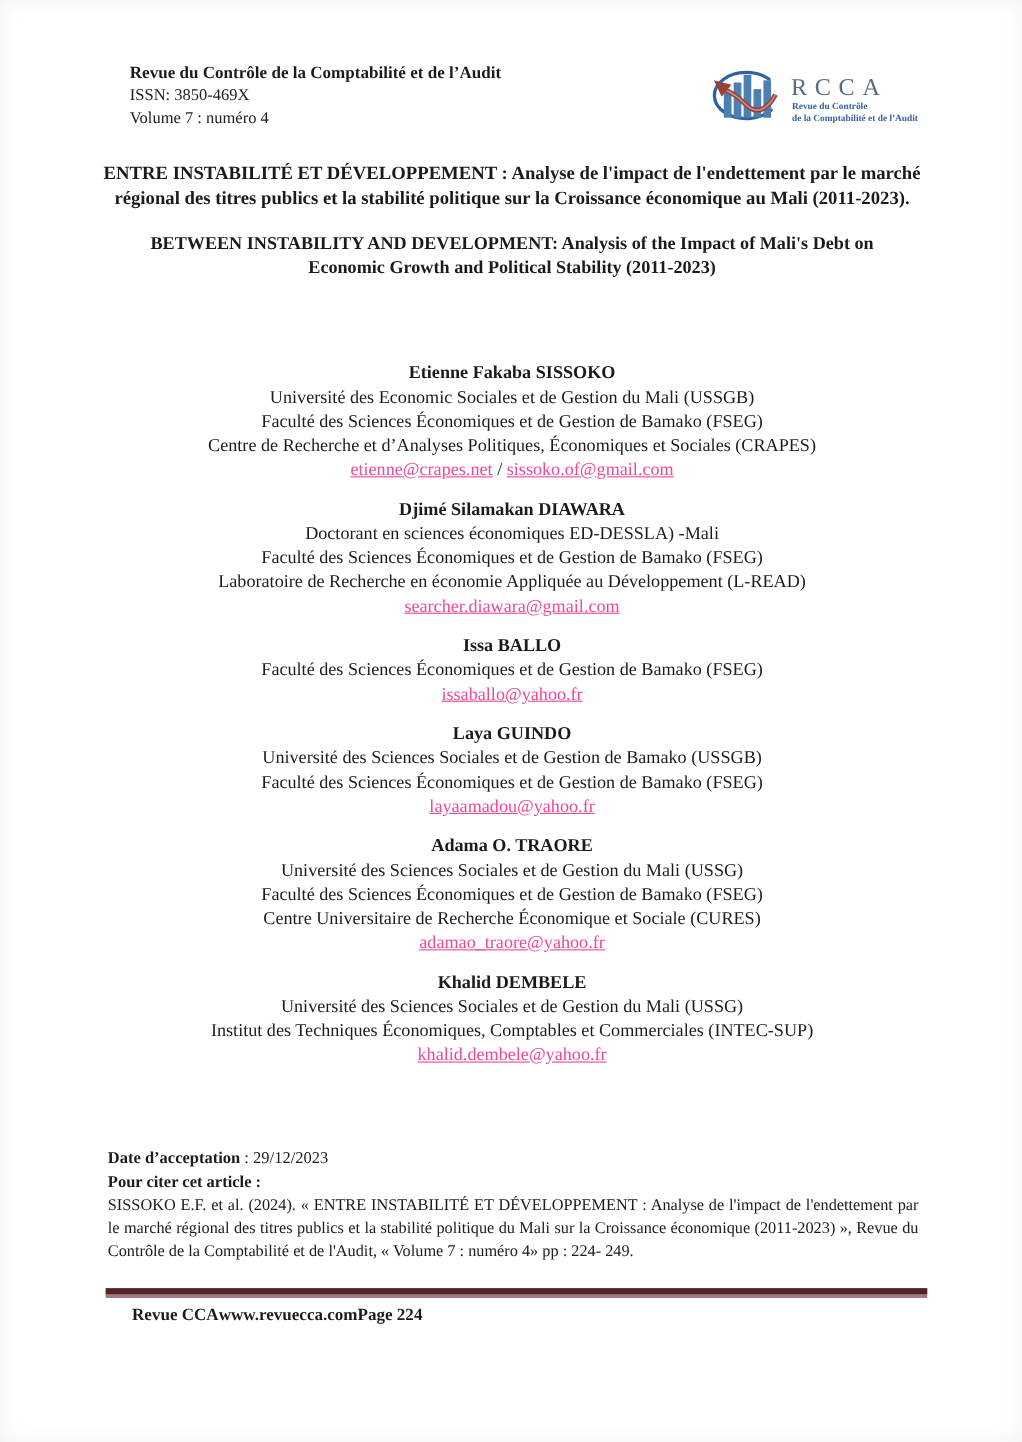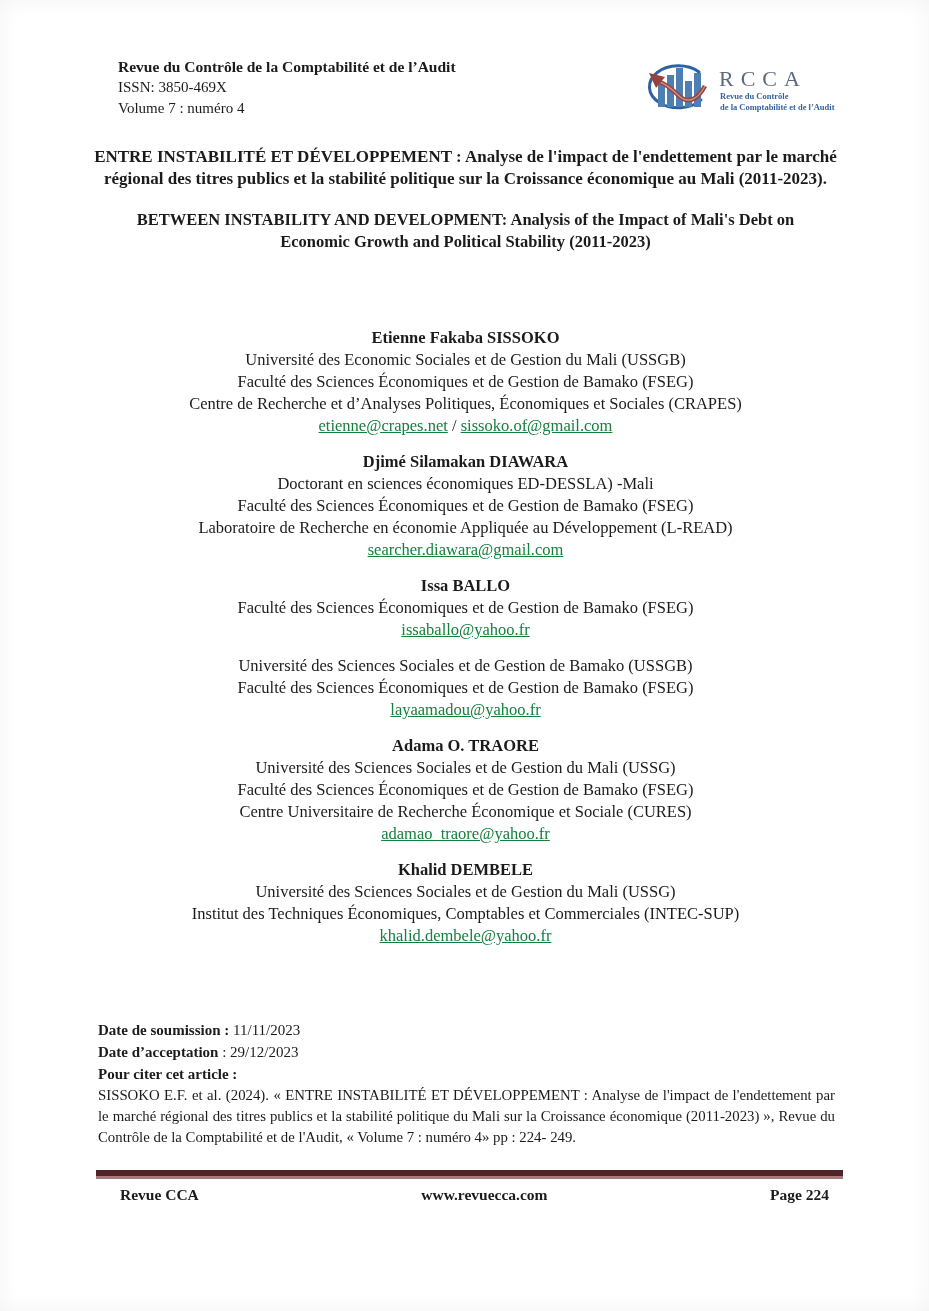--- a/index.html
+++ b/index.html
@@ -42,39 +42,39 @@
     font-weight: bold;
     font-size: 16.5px;
     line-height: 22px;
     padding: 0 30px;
   }
   
   .authors { margin-top: 74px; text-align: center; }
   .author-block { margin-bottom: 14px; font-size: 16.5px; line-height: 22px; }
   .author-name { font-weight: bold; }
   .email-line a {
-    color: #15803d;
+    color: #ec4899;
     text-decoration: underline;
   }
   .email-sep { color: #1b1b1b; }
   
   .meta { margin-top: 72px; padding: 0 8px 0 10px; font-size: 15px; line-height: 22px; }
   .meta-label { font-weight: bold; }
   .citation {
     font-size: 14.8px;
     line-height: 21px;
     text-align: justify;
   }
   
   .footer { margin-top: 22px; padding: 0 0 0 8px; }
   .footer-rule-dark { height: 6px; background: #512428; }
   .footer-rule-light { height: 3px; background: #a57a7d; margin-bottom: 7px; }
   .footer-row {
     display: flex;
-    justify-content: space-between;
+    justify-content: flex-start;
     font-weight: bold;
     font-size: 15.5px;
     padding: 0 14px 0 24px;
   }
 </style>
 </head>
 <body>
 
 <div class="page">
   <div class="content">
@@ -128,20 +128,21 @@
         <div class="email-line"><a href="#">searcher.diawara@gmail.com</a></div>
       </div>
 
       <div class="author-block">
         <div class="author-name">Issa BALLO</div>
         <div>Faculté des Sciences Économiques et de Gestion de Bamako (FSEG)</div>
         <div class="email-line"><a href="#">issaballo@yahoo.fr</a></div>
       </div>
 
       <div class="author-block">
+        <div class="author-name">Laya GUINDO</div>
         <div>Université des Sciences Sociales et de Gestion de Bamako (USSGB)</div>
         <div>Faculté des Sciences Économiques et de Gestion de Bamako (FSEG)</div>
         <div class="email-line"><a href="#">layaamadou@yahoo.fr</a></div>
       </div>
 
       <div class="author-block">
         <div class="author-name">Adama O. TRAORE</div>
         <div>Université des Sciences Sociales et de Gestion du Mali (USSG)</div>
         <div>Faculté des Sciences Économiques et de Gestion de Bamako (FSEG)</div>
         <div>Centre Universitaire de Recherche Économique et Sociale (CURES)</div>
@@ -151,21 +152,20 @@
       <div class="author-block">
         <div class="author-name">Khalid DEMBELE</div>
         <div>Université des Sciences Sociales et de Gestion du Mali (USSG)</div>
         <div>Institut des Techniques Économiques, Comptables et Commerciales (INTEC-SUP)</div>
         <div class="email-line"><a href="#">khalid.dembele@yahoo.fr</a></div>
       </div>
 
     </div>
 
     <div class="meta">
-      <div><span class="meta-label">Date de soumission :</span><span> 11/11/2023</span></div>
       <div><span class="meta-label">Date d’acceptation</span><span> : 29/12/2023</span></div>
       <div class="meta-label">Pour citer cet article :</div>
       <div class="citation">SISSOKO E.F. et al. (2024). « ENTRE INSTABILITÉ ET DÉVELOPPEMENT : Analyse de l'impact de l'endettement par le marché régional des titres publics et la stabilité politique du Mali sur la Croissance économique (2011-2023) », Revue du Contrôle de la Comptabilité et de l'Audit, « Volume 7 : numéro 4» pp : 224- 249.</div>
     </div>
 
     <div class="footer">
       <div class="footer-rule-dark"></div>
       <div class="footer-rule-light"></div>
       <div class="footer-row">
         <span>Revue CCA</span>

